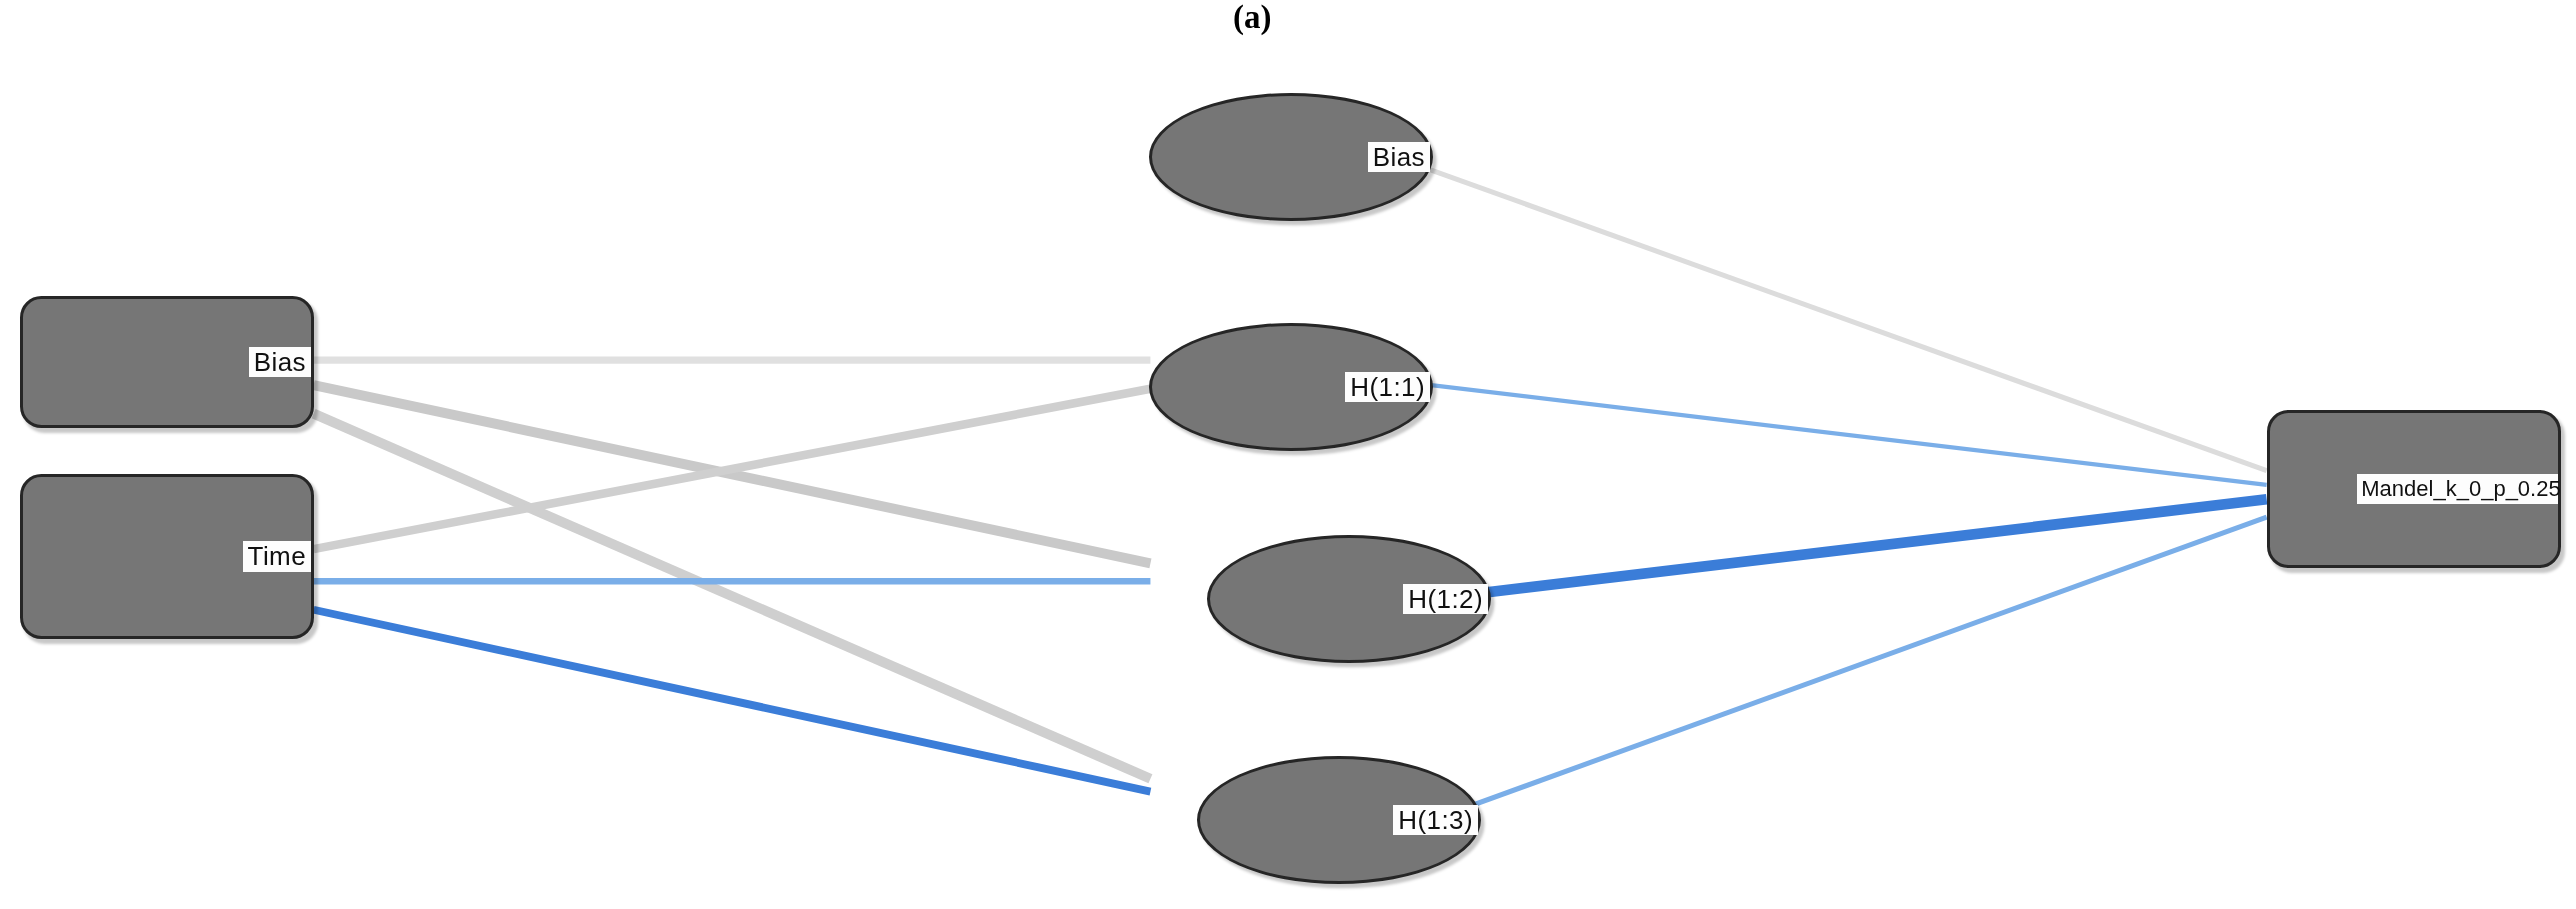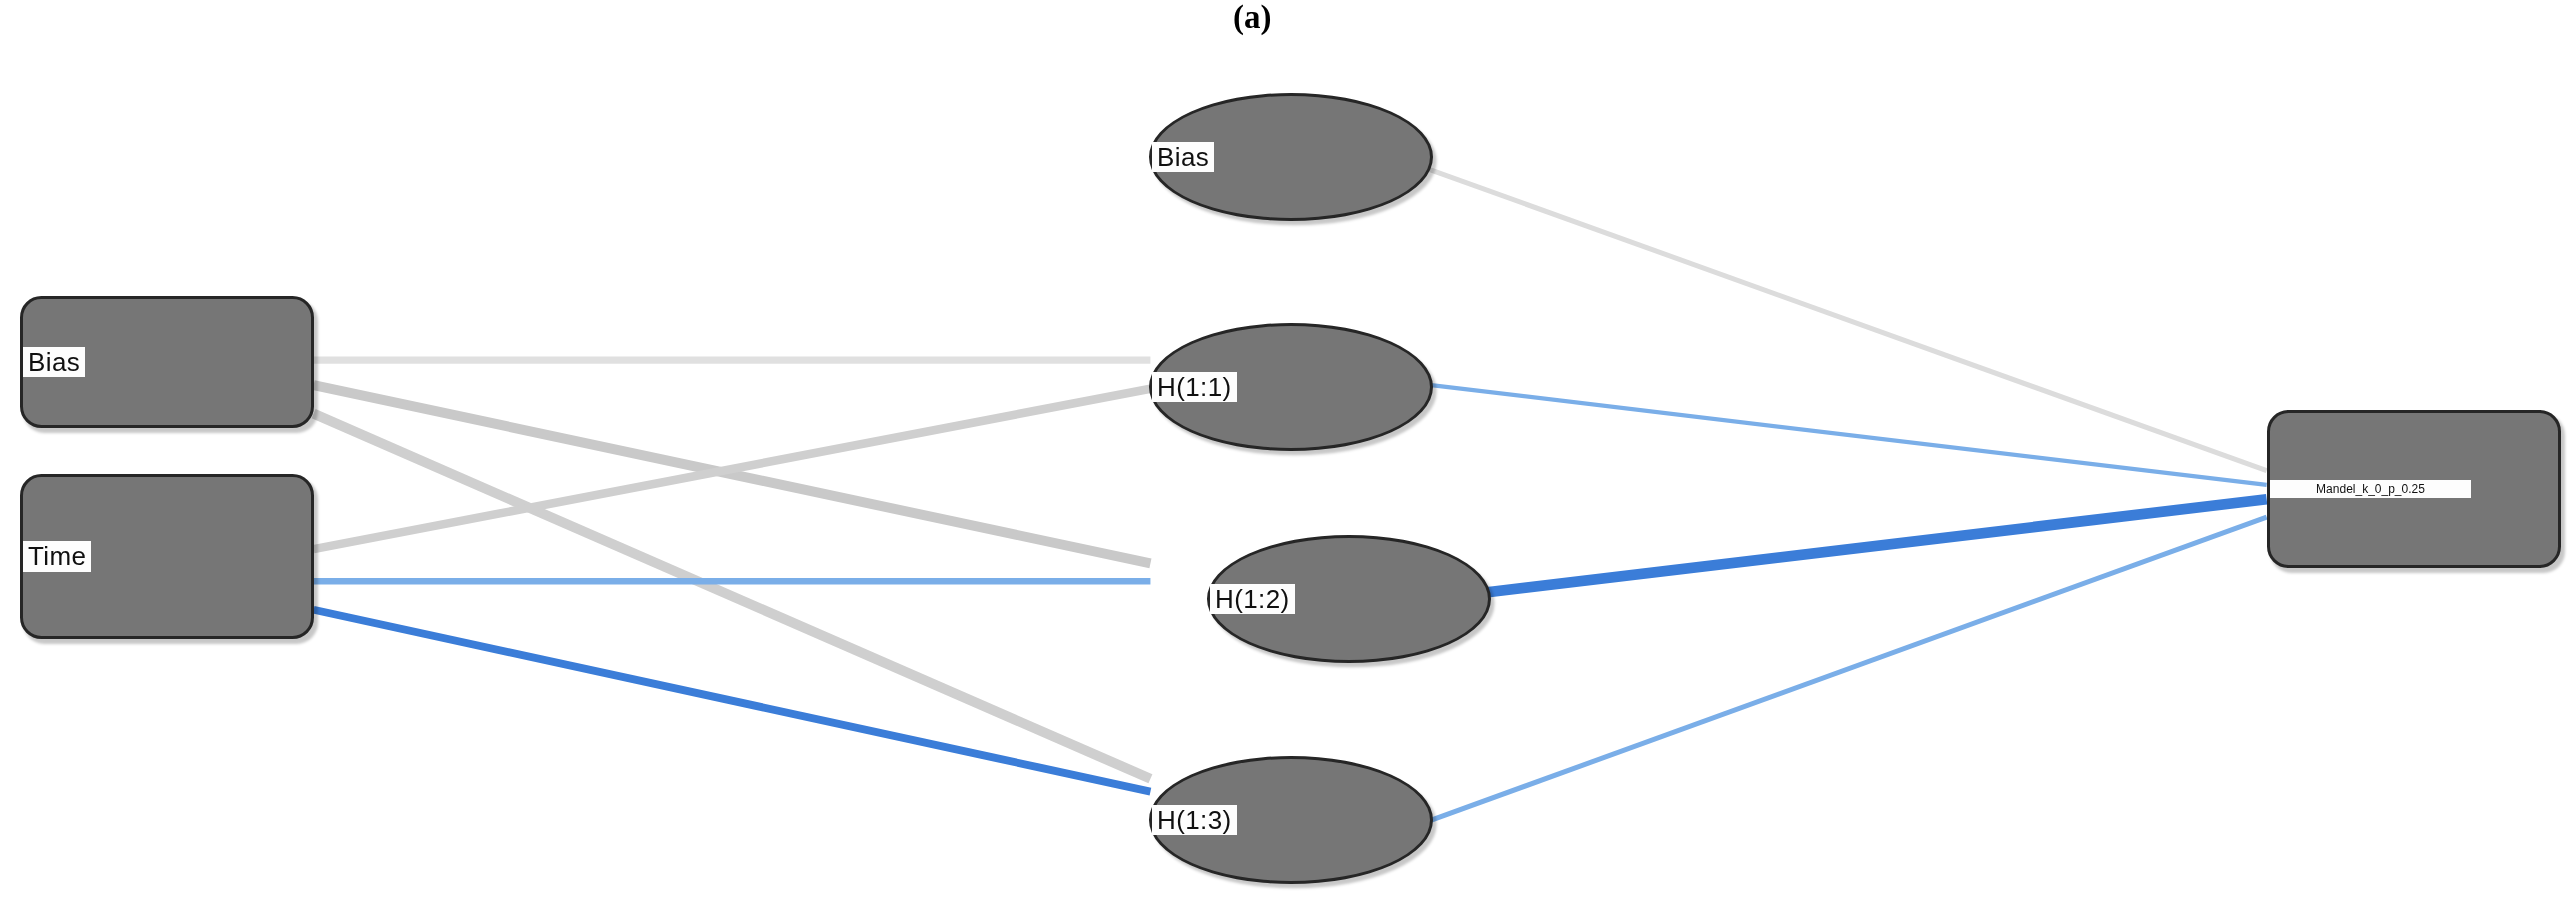--- a/index.html
+++ b/index.html
@@ -37,21 +37,21 @@
   }
 
   
   .node {
     position: absolute;
     background: #767676;
     border: 3.6px solid #262626;
     box-sizing: border-box;
     display: flex;
     align-items: center;
-    justify-content: flex-start;
+    justify-content: flex-end;
     box-shadow: 3.6px 4.3px 2.9px rgba(0,0,0,0.22);
     z-index: 5;
   }
   .node.rect {
     border-radius: 21.4px;
   }
   .node.ellipse {
     border-radius: 50%;
   }
 
@@ -62,21 +62,21 @@
     font-family: "Liberation Sans", sans-serif;
     text-align: center;
     line-height: 1.08;
     padding: 1.4px 5px;
     white-space: nowrap;
     box-sizing: border-box;
   }
   .lbl-input   { font-size: 26px; font-weight: 400; letter-spacing: 0.4px; }
   .lbl-hidden  { font-size: 26px; font-weight: 400; letter-spacing: 0.4px; }
   .lbl-output  {
-    font-size: 12px;
+    font-size: 22px;
     font-weight: 400;
     white-space: normal;
     width: 201px;
     letter-spacing: 0px;
     padding: 2.9px 4.3px;
   }
 </style>
 </head>
 <body>
 
@@ -106,21 +106,21 @@
       </div>
       <div class="node ellipse" style="left: 1149px; top: 93px; width: 284px; height: 128px;">
         <div class="node-label lbl-hidden">Bias</div>
       </div>
       <div class="node ellipse" style="left: 1149px; top: 323px; width: 284px; height: 128px;">
         <div class="node-label lbl-hidden">H(1:1)</div>
       </div>
       <div class="node ellipse" style="left: 1207px; top: 535px; width: 284px; height: 128px;">
         <div class="node-label lbl-hidden">H(1:2)</div>
       </div>
-      <div class="node ellipse" style="left: 1149px; top: 756px; width: 284px; height: 128px;">
+      <div class="node ellipse" style="left: 1197px; top: 756px; width: 284px; height: 128px;">
         <div class="node-label lbl-hidden">H(1:3)</div>
       </div>
       <div class="node rect" style="left: 2267px; top: 410px; width: 294px; height: 158px;">
         <div class="node-label lbl-output">Mandel_k_0_p_0.25</div>
       </div>
     </div>
 
 </div>
 
 

